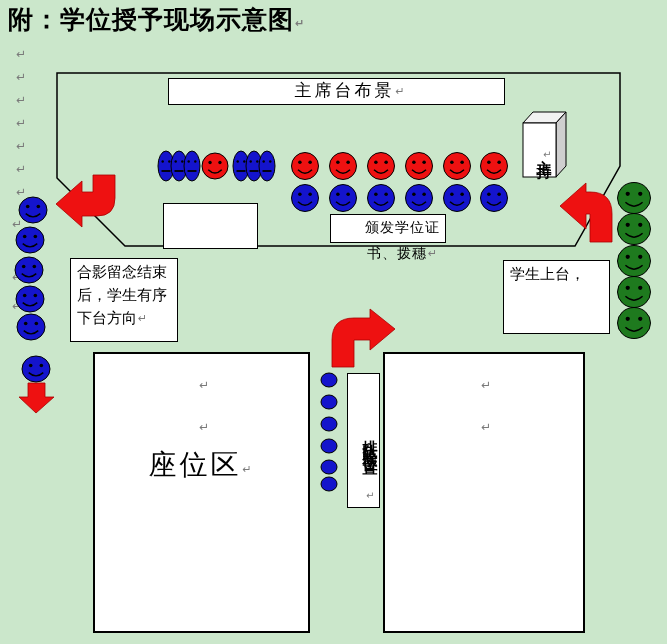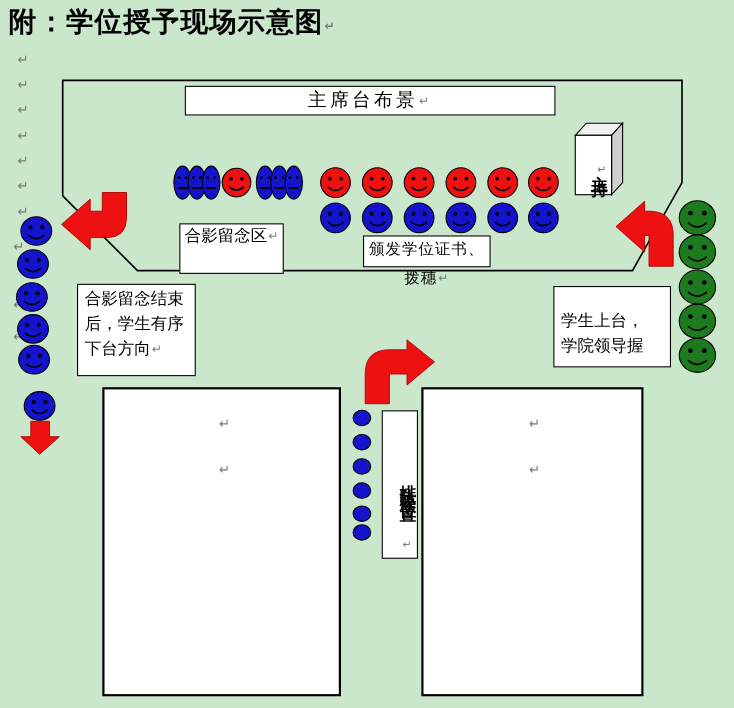--- a/index.html
+++ b/index.html
@@ -11,36 +11,36 @@
     position:absolute;left:8px;top:3px;
     font-family:"Liberation Sans", sans-serif;
     font-weight:bold;font-size:25px;color:#000;letter-spacing:1px;
     z-index:3;white-space:nowrap;
   }
   svg.layer{position:absolute;left:0;top:0;z-index:1;}
   .box{
     position:absolute;background:#ffffff;border:1px solid #000;
     box-sizing:border-box;z-index:2;color:#000;
   }
-  .center{text-align:center;}
+  .center{text-align:center;padding-left:29px;}
   .pilcrow{
     position:absolute;color:#7a7a7a;font-size:12px;line-height:1;
     font-family:"DejaVu Sans", sans-serif;z-index:3;
   }
   .pilcrow.inline{position:static;font-size:11px;vertical-align:1px;margin-left:1px;}
   .backdrop-box{left:168px;top:78px;width:337px;height:27px;
     font-size:17px;line-height:24px;letter-spacing:3px;}
   .photo-box{left:163px;top:203px;width:95px;height:46px;
     font-size:15px;line-height:21px;padding-top:1px;}
   .award-box{left:330px;top:214px;width:116px;height:29px;
     font-size:14px;line-height:26px;letter-spacing:1px;}
   .exit-note-box{left:70px;top:258px;width:108px;height:84px;
     font-size:15px;line-height:23px;padding:2px 0 0 6px;}
   .enter-note-box{left:503px;top:260px;width:107px;height:74px;
-    font-size:15px;line-height:23px;padding:20px 0 0 6px;}
+    font-size:15px;line-height:23px;padding:2px 0 0 6px;}
   .seat-box{top:352px;height:281px;border-width:2px;}
   .seat-left{left:93px;width:217px;}
   .seat-right{left:383px;width:202px;}
   .seat-label{position:absolute;top:92px;width:100%;text-align:center;
     font-size:28px;letter-spacing:3px;white-space:nowrap;}
   .seat-right .seat-label{letter-spacing:1px;}
   .queue-box{left:347px;top:373px;width:33px;height:135px;}
   .queue-label{
     position:absolute;left:0;top:6px;width:100%;height:120px;
     writing-mode:vertical-rl;text-orientation:upright;
@@ -282,39 +282,38 @@
       </g>
     </g>
 </svg>
 
 <div class="box backdrop-box center"><span>主席台布景</span><span class="pilcrow inline">↵</span></div>
 
 <div class="host-text">主持</div>
 <span class="pilcrow" style="left:543px;top:150px;font-size:10px;">↵</span>
 
 <div class="box photo-box center">
-  <div><span>合影留念区</span><span class="pilcrow inline">↵</span></div>
 </div>
 
 <div class="box award-box center"><span>颁发学位证书、拨穗</span><span class="pilcrow inline">↵</span></div>
 
 <div class="box exit-note-box">
   <div>合影留念结束</div>
   <div>后，学生有序</div>
   <div><span>下台方向</span><span class="pilcrow inline">↵</span></div>
 </div>
 
 <div class="box enter-note-box">
   <div>学生上台，</div>
-  <div>学院领导握</div>
 </div>
 
 <div class="box seat-box seat-left">
   <span class="pilcrow" style="left:104px;top:25px;">↵</span>
   <span class="pilcrow" style="left:104px;top:67px;">↵</span>
+  <div class="seat-label"><span>座位区</span><span class="pilcrow inline">↵</span></div>
 </div>
 
 <div class="box seat-box seat-right">
   <span class="pilcrow" style="left:96px;top:25px;">↵</span>
   <span class="pilcrow" style="left:96px;top:67px;">↵</span>
 </div>
 
 <div class="box queue-box">
   <div class="queue-label">排队等候位置</div>
   <span class="pilcrow" style="left:18px;top:117px;font-size:10px;">↵</span>

